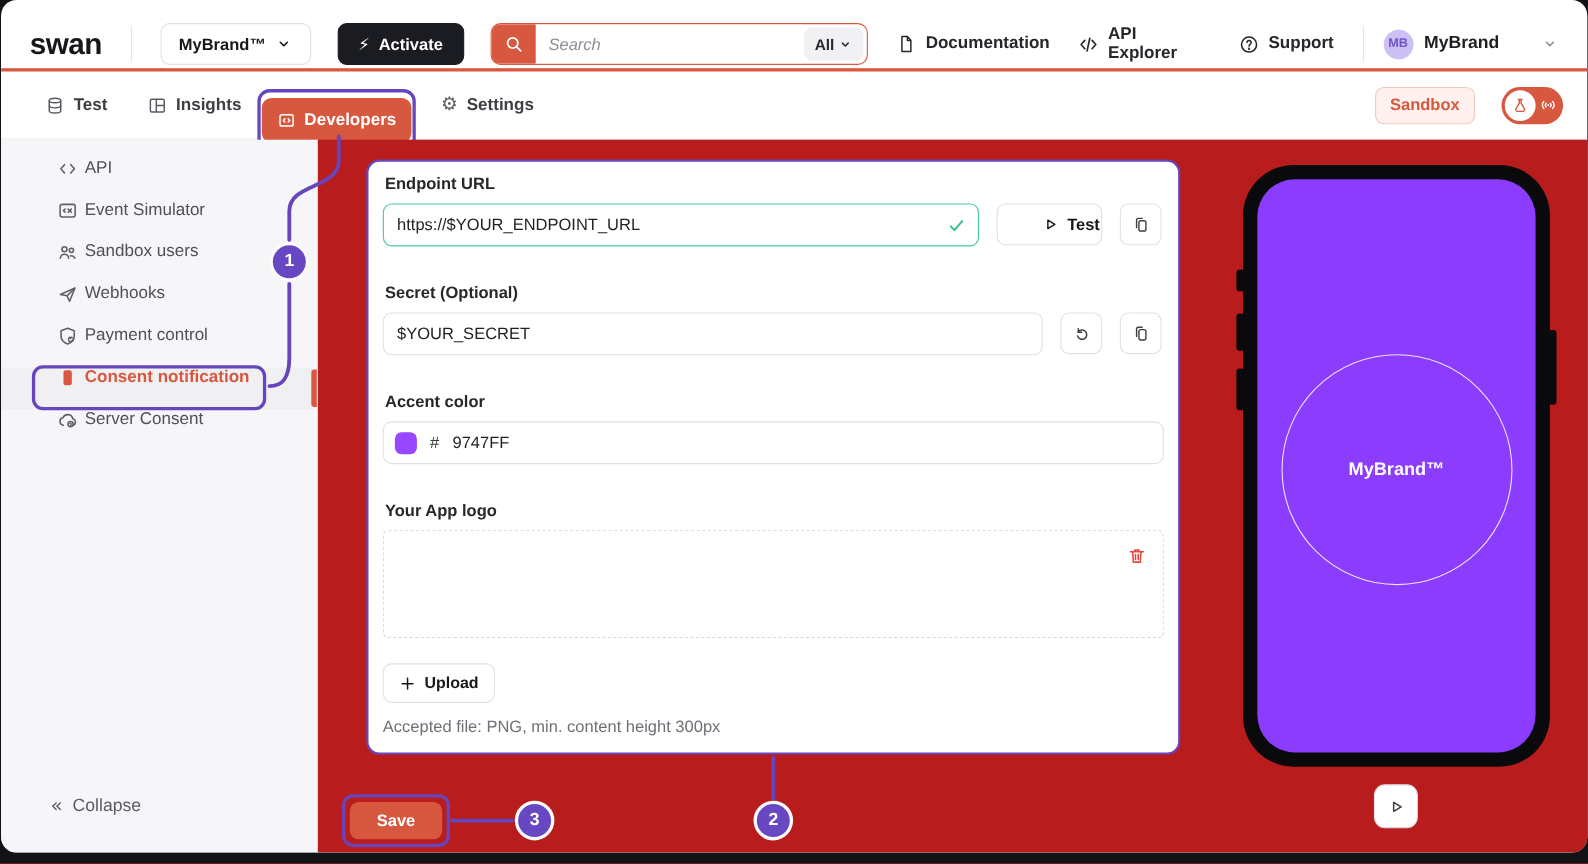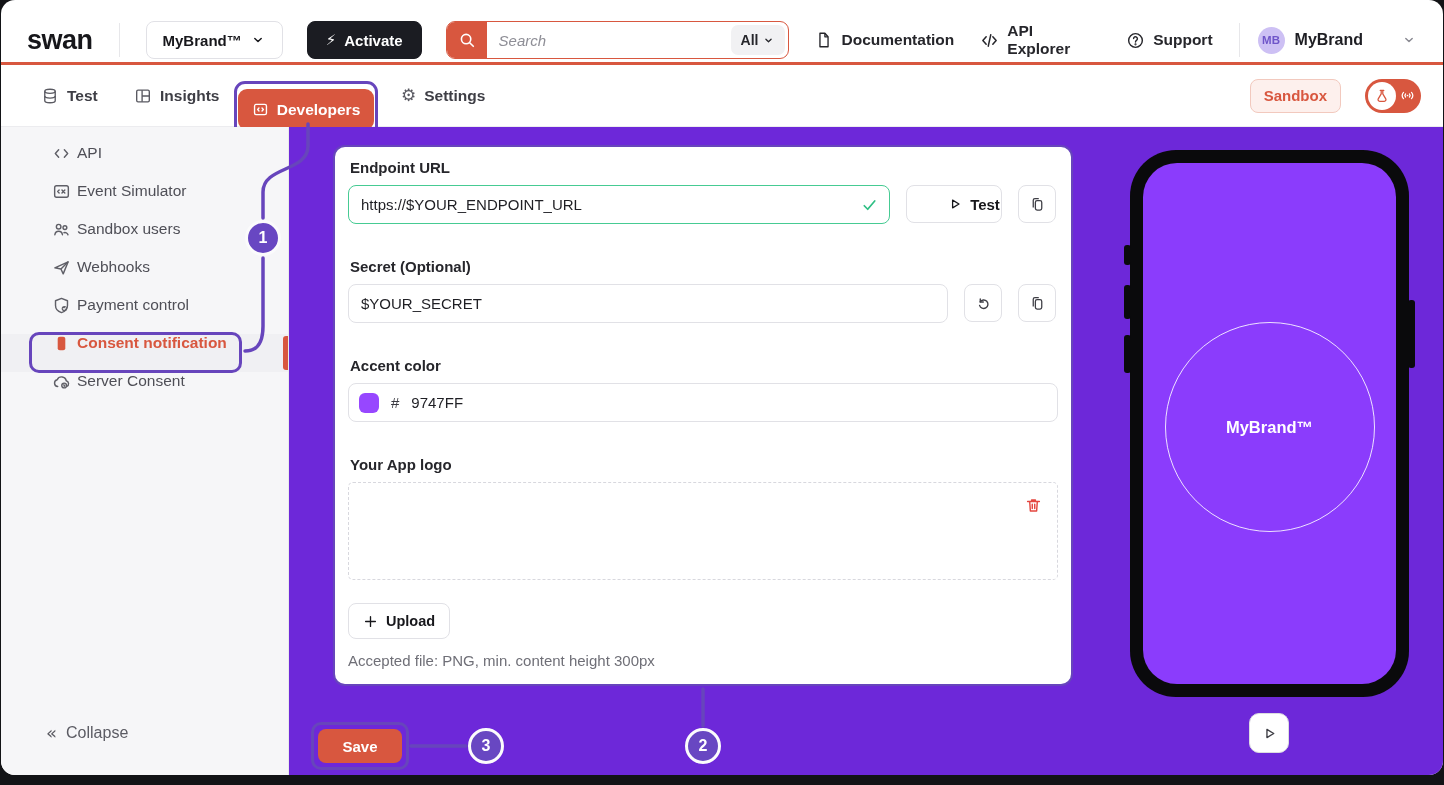--- a/index.html
+++ b/index.html
@@ -45,21 +45,21 @@
   .sidebar { position:absolute; left:0; top:0; bottom:0; width:288px; background:#F6F6F8; border-right:1px solid #E9E9EC; padding-top:17px; }
   .side-item { position:relative; height:38px; display:flex; padding-left:50px; gap:6px; font-size:15.5px; color:#4F4F57; cursor:pointer; }
   .side-item .ic { width:20px; display:flex; justify-content:center; color:#5F5F67; }
   .side-item.active { background:#F0F0F3; color:#D8573F; font-weight:600; }
   .side-item.active .ic { color:#D8573F; }
   .side-redbar { position:absolute; right:0; top:2px; width:5px; height:34px; background:#D8573F; border-radius:3px 0 0 3px; }
   .side-anno-box { position:absolute; left:28px; top:205px; width:213px; height:41px; border:3px solid #6745BC; border-radius:10px; pointer-events:none; }
   .collapse { position:absolute; left:45px; bottom:32px; display:flex; align-items:center; gap:9px; color:#5B5B63; font-size:16px; cursor:pointer; }
   .collapse .gl { font-family:"DejaVu Sans", sans-serif; font-size:18px; }
 
-  .main { position:absolute; left:288px; top:0; right:0; bottom:0; background:#6d28d9; }
+  .main { position:absolute; left:288px; top:0; right:0; bottom:0; background:#b91c1c; }
 
   
   .card { position:absolute; left:44px; top:18px; width:740px; height:541px; background:#fff; border:2px solid #6745BC; border-radius:12px; padding:12px 13px; }
   .f-label { font-size:15px; font-weight:600; color:#26262B; margin:0 0 8px 2px; height:18px; }
   .sect { margin-top:34px; }
   .row { display:flex; gap:16px; }
   .tinput { height:39px; border:1px solid #E1E1E6; border-radius:8px; font-size:15px; color:#1F1F24; padding:0 12px; font-family:"Liberation Sans", sans-serif; outline:none; background:#fff; }
   .endpoint-input-wrap { position:relative; width:542px;border-radius:14px; }
   .endpoint-input { width:100%; border-color:#46CB93; padding-right:38px; }
   .check-ic { position:absolute; right:11px; top:50%; transform:translateY(-50%); color:#2FBF84; }

